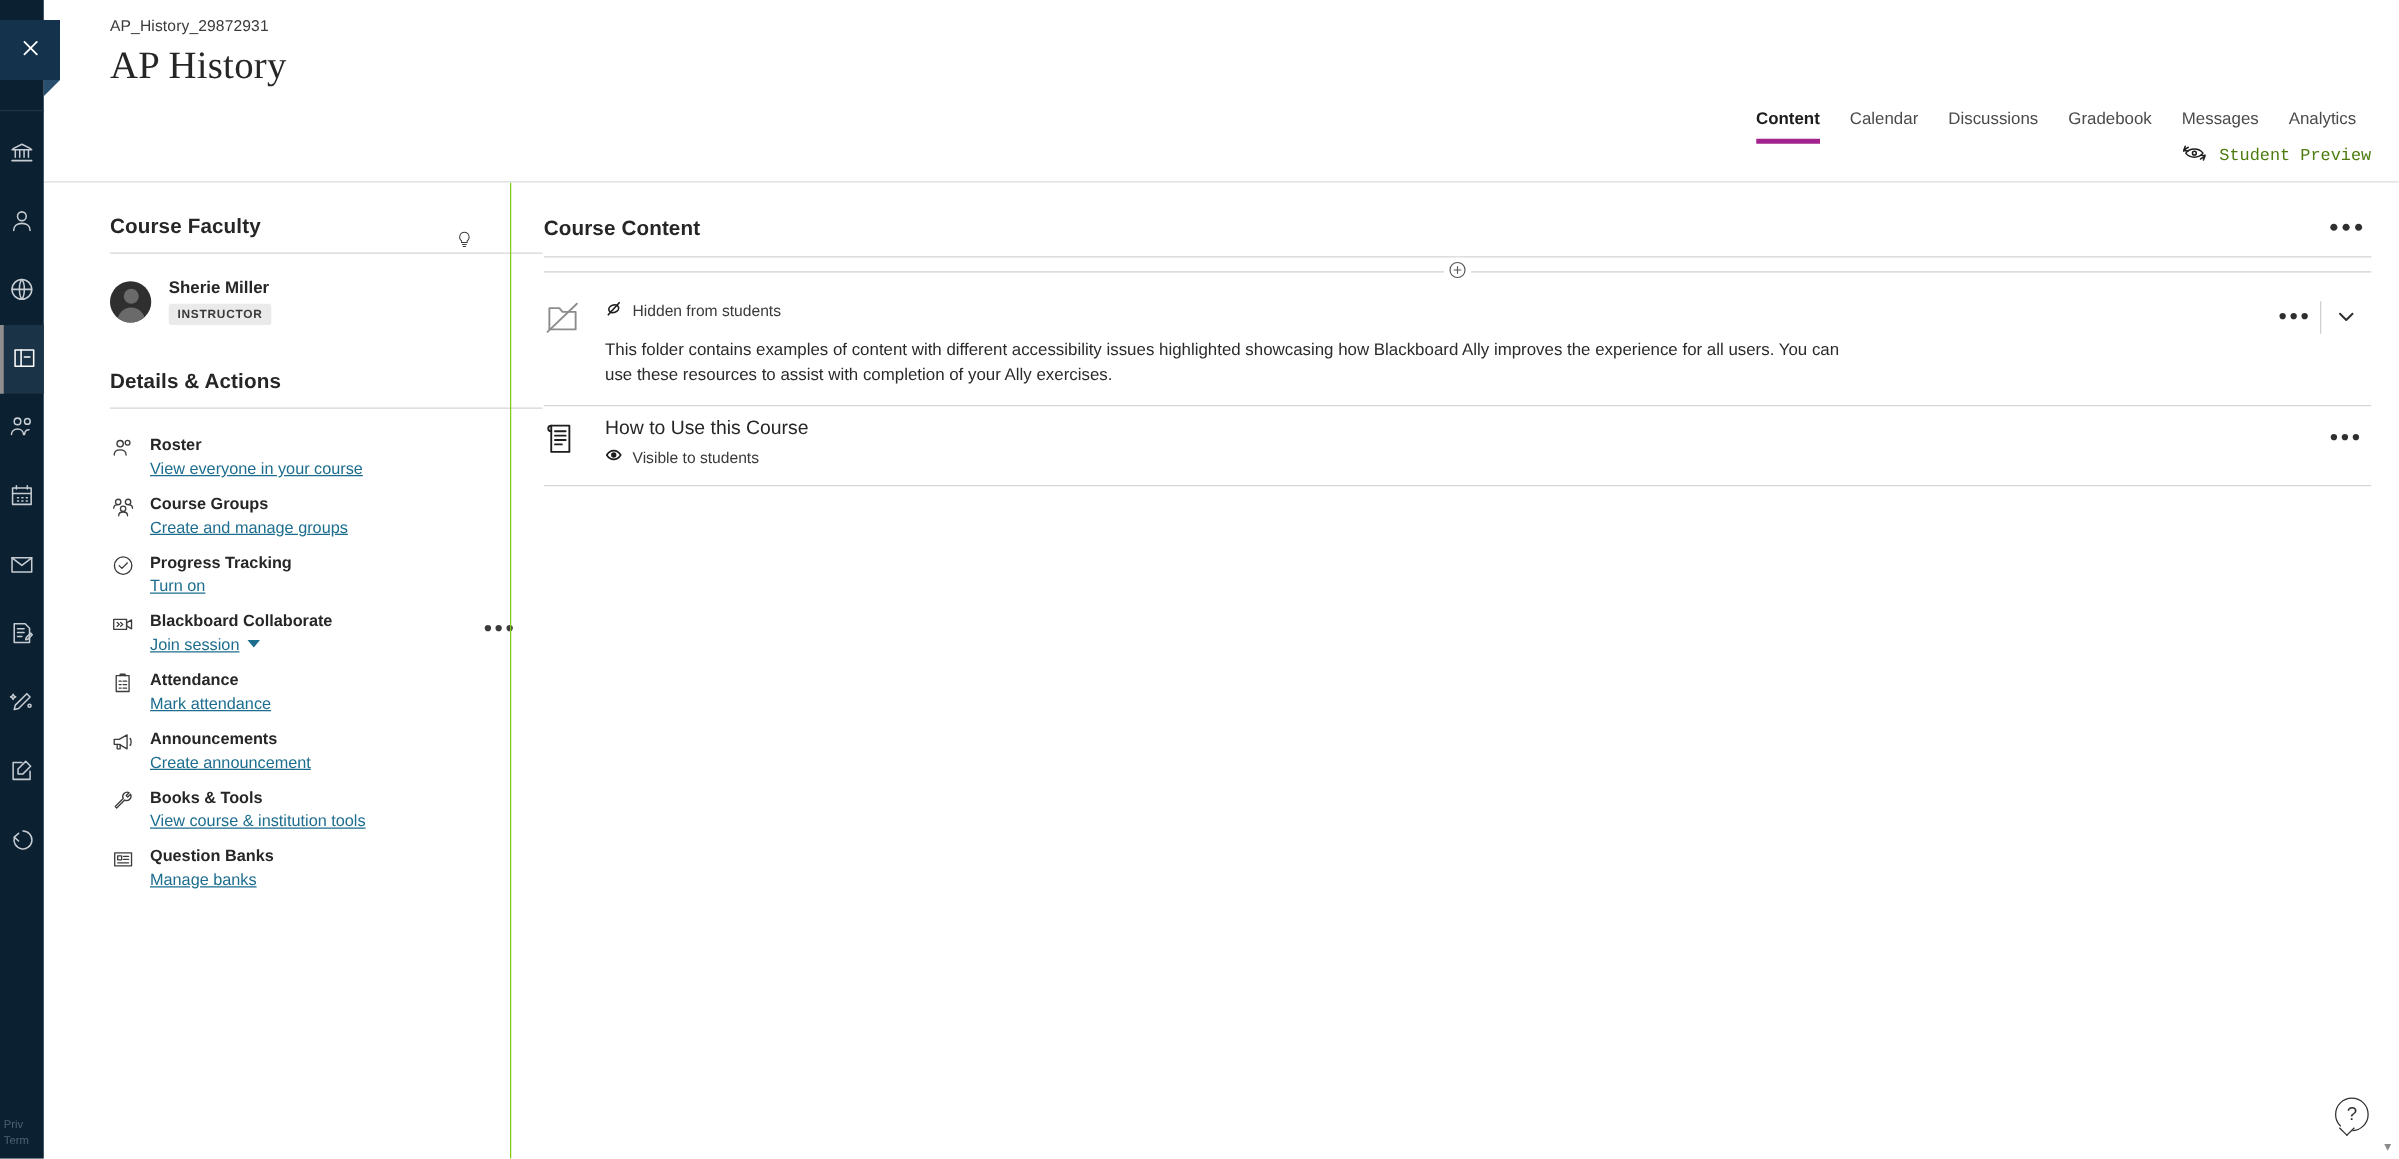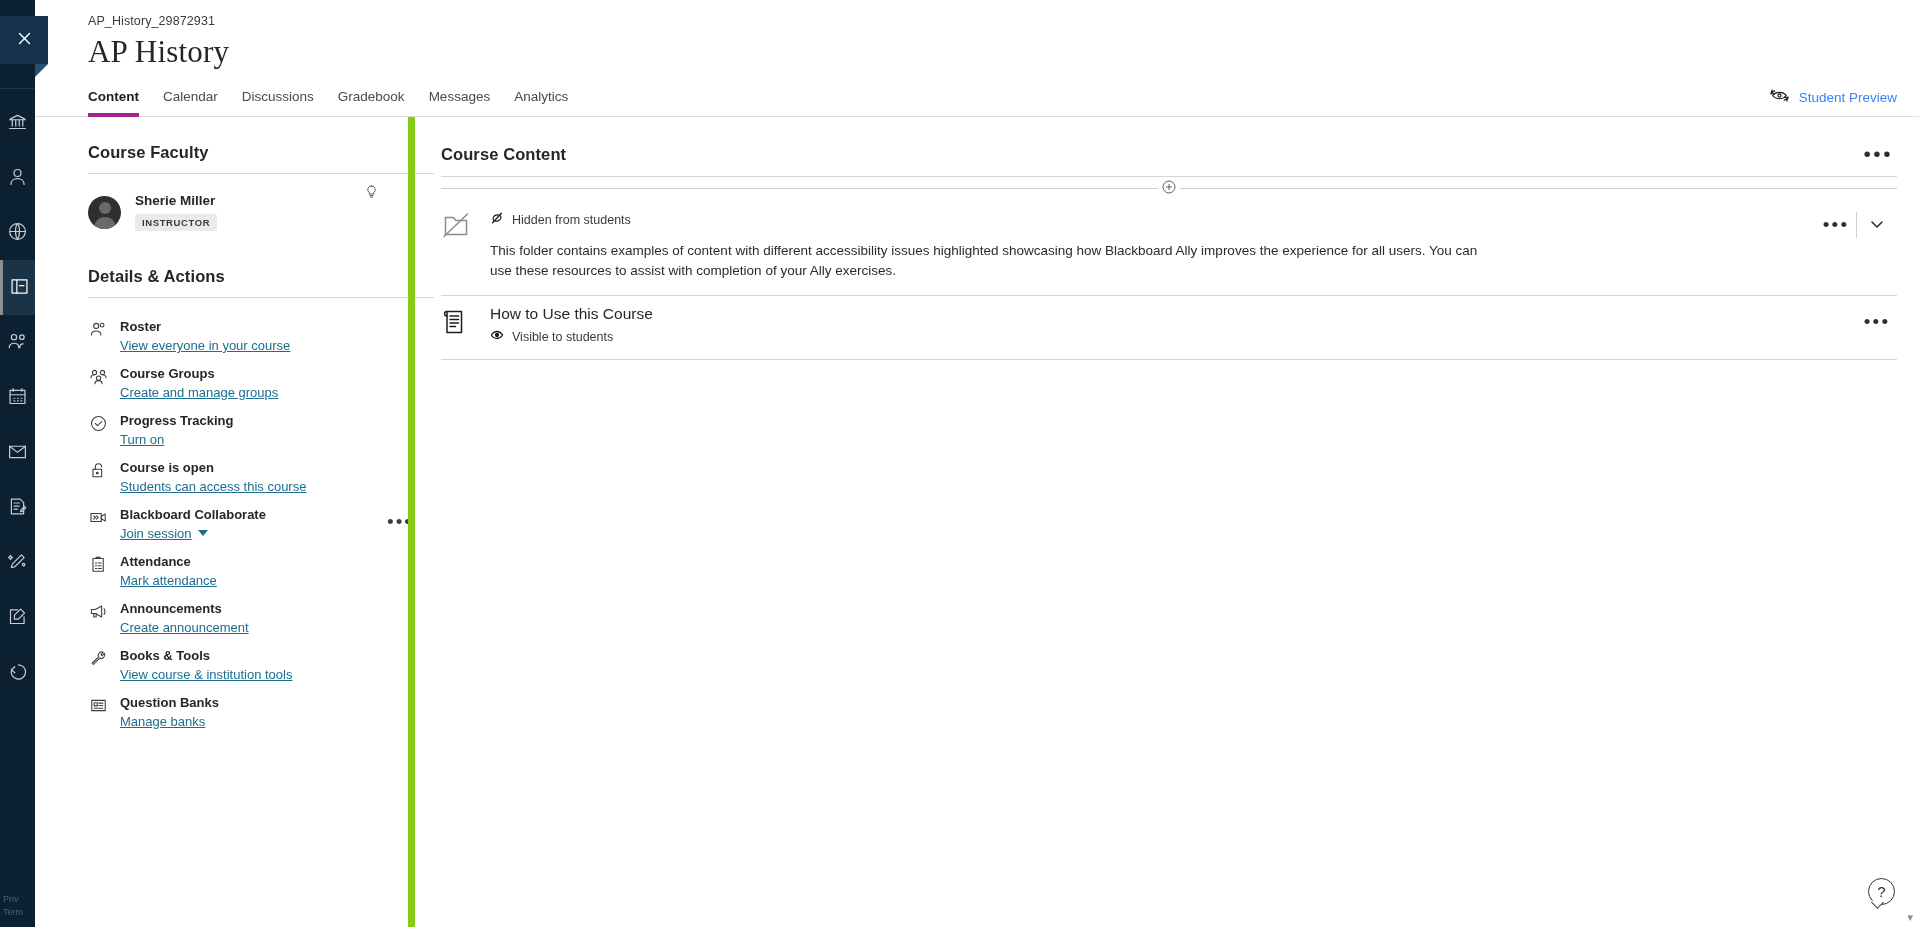--- a/index.html
+++ b/index.html
@@ -32,31 +32,31 @@
 
   
   .page{flex:1;display:flex;flex-direction:column;min-width:0;background:#fff;position:relative;}
 
   .hdr{padding:14px 0 0 53px;}
   .course-id{font-size:12.5px;color:#3b3b3b;letter-spacing:.1px;}
   .course-title{font-family:"Liberation Serif",serif;font-size:31px;font-weight:400;
                 color:#262626;margin-top:6px;letter-spacing:.2px;}
 
   .tabs-wrap{margin-top:17px;border-bottom:1px solid #dcdcdc;display:flex;align-items:flex-end;
-             justify-content:space-between;padding:0 22px 0 53px;position:relative;}
+             justify-content:space-between;padding:0 22px 0 53px;position:relative;flex-direction:column;}
   .tabs{display:flex;gap:0;}
   .tab{padding:0 12px 11px;font-size:13.5px;color:#4a4a4a;cursor:pointer;position:relative;
        line-height:16px;}
   .tab:first-child{padding-left:0;}
   .tab.active{color:#1d1d1d;font-weight:700;}
   .tab.active:after{content:"";position:absolute;left:0;right:12px;bottom:-1px;height:4px;
                     background:#a2238e;}
   .tab.active:first-child:after{left:0;}
   .preview{display:flex;align-items:center;gap:9px;padding-bottom:9px;cursor:pointer;
-           font-size:13.5px;color:#3b82f6;}
+           font-size:13.5px;color:#4d7c0f;font-family:Liberation Mono, monospace;}
   .preview svg{width:21px;height:17px;stroke:#1d1d1d;fill:none;stroke-width:1.5;
                stroke-linecap:round;stroke-linejoin:round;}
 
   .body{flex:1;display:flex;min-height:0;overflow:hidden;}
 
   
   .lcol{width:373px;flex:0 0 373px;padding:26px 0 0 53px;}
   .sec-h{font-size:16.5px;font-weight:700;color:#262626;letter-spacing:.1px;}
   .rule{height:1px;background:#d5d5d5;margin:11px 0 0;width:346px;}
 
@@ -82,21 +82,21 @@
   .da-link{display:inline-block;margin-top:2px;font-size:13px;color:#1c6d8e;
            text-decoration:underline;cursor:pointer;line-height:17px;}
   .caret{display:inline-block;margin-left:6px;width:0;height:0;border-left:5px solid transparent;
          border-right:5px solid transparent;border-top:6px solid #1c6d8e;vertical-align:2px;}
   .da-dots{position:absolute;right:-5px;top:16px;color:#3c3c3c;font-size:19px;letter-spacing:2px;
            cursor:pointer;line-height:10px;}
   .bulb{position:absolute;left:329px;top:183px;}
   .bulb svg{width:15px;height:17px;stroke:#3c3c3c;fill:none;stroke-width:1.3;stroke-linecap:round;}
 
   
-  .mcol{flex:1;min-width:0;border-left:7px solid #84cc16;padding:26px 22px 0 26px;position:relative;}
+  .mcol{flex:1;min-width:0;border-left:1px solid #84cc16;padding:26px 22px 0 26px;position:relative;}
   .mhead{display:flex;align-items:center;justify-content:space-between;}
   .dots-btn{font-size:21px;letter-spacing:2.5px;color:#2f2f2f;cursor:pointer;line-height:10px;
             padding:6px 4px;}
   .mrule{height:1px;background:#d5d5d5;margin-top:11px;}
 
   .adddiv{position:relative;height:22px;}
   .adddiv .ln{position:absolute;top:11px;left:0;right:0;height:1px;background:#cfcfcf;}
   .adddiv .plus{position:absolute;top:0;left:50%;transform:translateX(-50%);width:22px;height:22px;
                 border-radius:50%;background:#fff;display:flex;align-items:center;justify-content:center;
                 cursor:pointer;}
@@ -318,33 +318,20 @@
                     <path d="M8 12l2.8 2.8L16.2 9.4"></path>
                   </svg>
                 </div>
               <div class="da-txt">
                 <div class="da-title">Progress Tracking</div>
                 <span class="da-link">Turn on</span>
               </div>
             </div>
 
 
-            <div class="da">
-              <div class="da-ico">
-                  <svg viewBox="0 0 24 24">
-                <rect x="5" y="10.5" width="11" height="9.5"></rect>
-                <path d="M8 10.5V7.5a4 4 0 0 1 8 0"></path>
-                    <circle cx="10.5" cy="15.2" r="1.1" fill="#3c3c3c"></circle>
-                  </svg>
-                </div>
-              <div class="da-txt">
-                <div class="da-title">Course is open</div>
-                <span class="da-link">Students can access this course</span>
-              </div>
-            </div>
 
             <div class="da">
               <div class="da-ico">
                   <svg viewBox="0 0 24 24">
                 <rect x="2.5" y="7" width="13" height="10"></rect>
                     <path d="M15.5 10.5l5-3v9l-5-3z"></path>
                 <path d="M6 10l2.2 2L6 14M9.5 10l2.2 2-2.2 2"></path>
                   </svg>
                 </div>
               <div class="da-txt">

